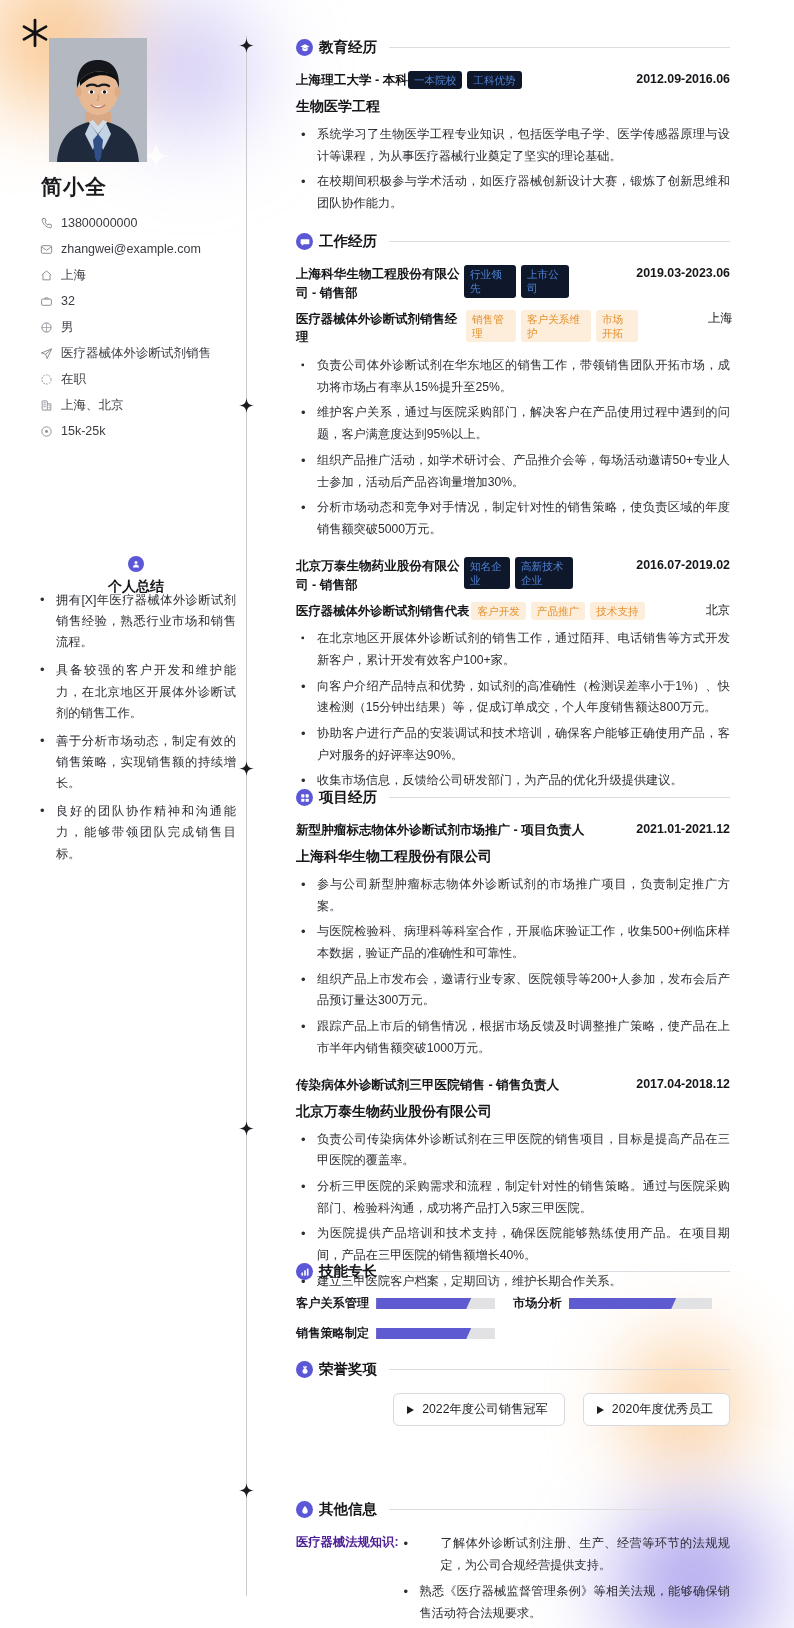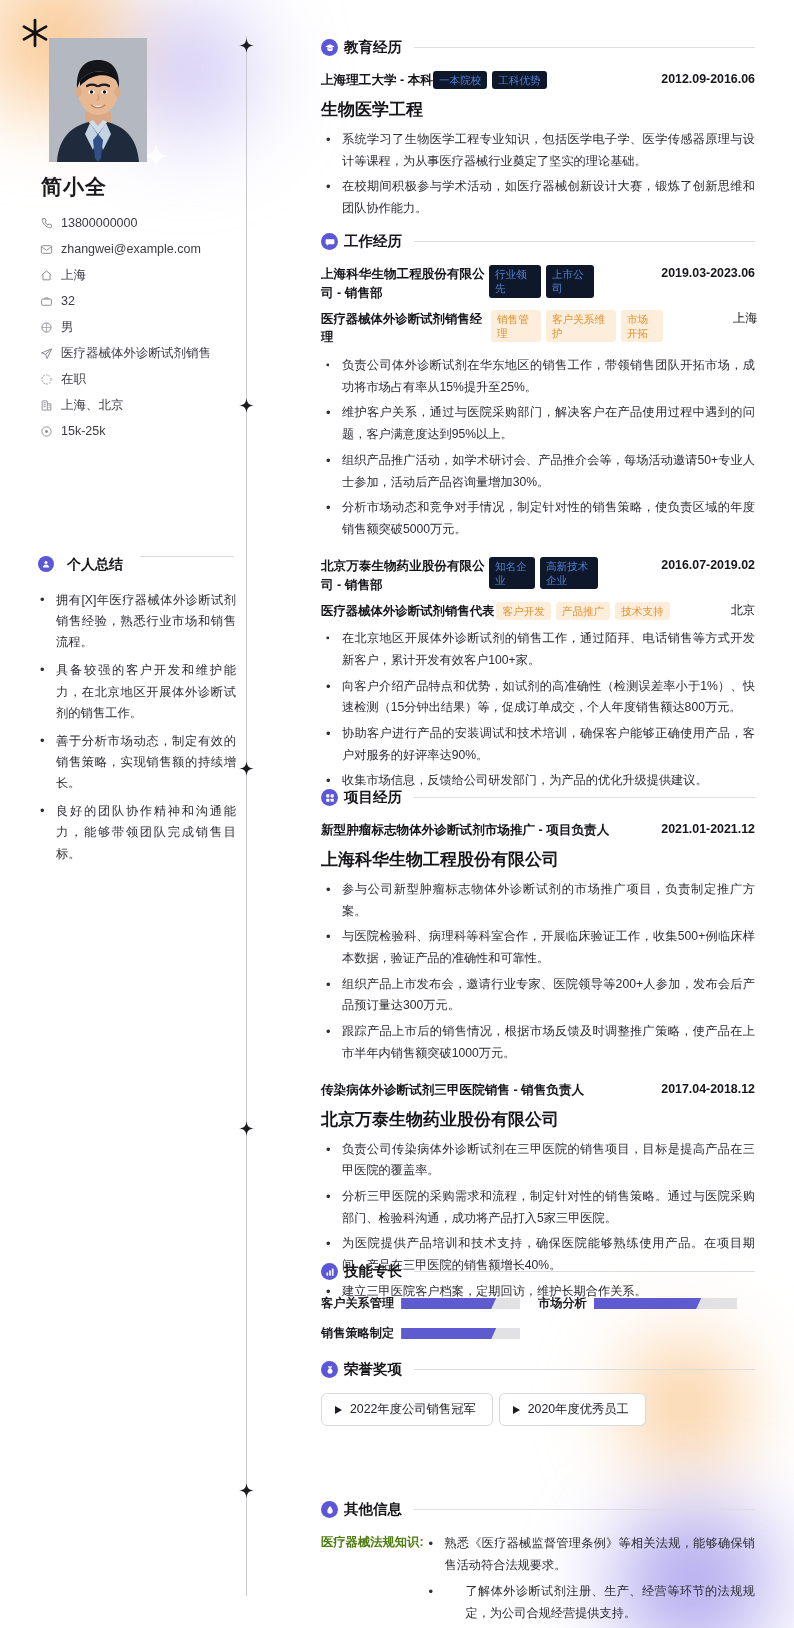--- a/index.html
+++ b/index.html
@@ -55,21 +55,21 @@
     padding: 0 18px;
   }
   .divider-line {
     position: absolute; left: 246px; top: 36px;
     width: 1px; height: 1560px;
     background: #c9c9cf;
   }
   .tl-star { position: absolute; left: 239px; width: 15px; height: 15px; }
   .right-col {
     position: absolute; left: 296px; top: 0;
-    width: 434px; height: 1628px; margin-left: 25px;
+    width: 434px; height: 1628px;
   }
 
   
   .photo-frame {
     position: absolute; left: 49px; top: 38px;
     width: 98px; height: 124px;
     overflow: hidden;
     background: #b9bdc4;
   }
   .photo-svg { width: 100%; height: 100%; display: block; }
@@ -93,22 +93,23 @@
   .contact-row .ico {
     width: 14px; height: 14px; flex: 0 0 14px;
     display: flex; align-items: center; justify-content: center;
     color: #8a8a93;
   }
   .contact-row .ico svg { width: 13px; height: 13px; display: block; }
 
   
   .lsec-head {
     position: absolute; left: 38px;
-    display: flex; gap: 13px;
+    display: flex; align-items: center; gap: 6px;
     width: 196px;
+    flex-direction: column;
   }
   .lsec-head .badge {
     width: 16px; height: 16px; border-radius: 50%;
     background: #5b57d6; flex: 0 0 16px;
     display: flex; align-items: center; justify-content: center;
   }
   .lsec-head .badge svg { width: 10px; height: 10px; display: block; fill: #fff; }
   .lsec-head .ttl { font-size: 14px; font-weight: bold; color: #17171b; white-space: nowrap; }
   .lsec-head .rule { flex: 1; height: 1px; background: #dadadf; margin-left: 4px; }
 
@@ -170,21 +171,21 @@
     display: flex; align-items: flex-start; gap: 2px;
     margin-top: 7px;
   }
   .entry-role {
     font-size: 12.4px; font-weight: bold; color: #16161a; line-height: 1.5;
   }
   .entry-loc {
     margin-left: auto; font-size: 12.2px; color: #16161a; white-space: nowrap;
   }
   .entry-org {
-    font-size: 17px; font-weight: bold; color: #16161a;
+    font-size: 14px; font-weight: bold; color: #16161a;
     margin-top: 8px;
   }
 
   .bullets { margin-top: 8px; }
   .bullet {
     position: relative; padding-left: 21px;
     font-size: 12.2px; line-height: 1.78; color: #2c2c33;
     margin-bottom: 4px; text-align: justify;
   }
   .bullet::before {
@@ -205,39 +206,39 @@
     position: relative; height: 11px; flex: 1; margin-right: 18px;
     background: #e2e2e4;
   }
   .skill-fill {
     position: absolute; left: 0; top: 0; height: 100%;
     background: #5e5bd0;
     clip-path: polygon(0 0, 100% 0, calc(100% - 5px) 100%, 0 100%);
   }
 
   
-  .awards { display: flex; gap: 6px; }
+  .awards { display: flex; gap: 18px; justify-content: flex-end; }
   .award-chip {
     display: flex; align-items: center; gap: 8px;
     border: 1px solid #d9d9de; border-radius: 6px;
     padding: 7px 16px 7px 13px;
     font-size: 12.3px; color: #1d1d23; background: #fff;
     white-space: nowrap;
   }
   .award-chip .tri {
     width: 0; height: 0;
     border-left: 7px solid #1d1d23;
     border-top: 4.5px solid transparent;
     border-bottom: 4.5px solid transparent;
   }
 
   
   .other-row { display: flex; align-items: flex-start; gap: 0; }
   .other-label {
-    font-size: 12.3px; font-weight: bold; color: #4d7c0f;
+    font-size: 12.3px; font-weight: bold; color: #4c1d95;
     white-space: nowrap; padding-top: 1px; flex: 0 0 auto;
   }
   .other-body { flex: 1; }
   .other-body .bullet { margin-bottom: 5px; }
 </style>
 </head>
 <body>
 
 <div class="page">
 
@@ -621,20 +622,20 @@
           <svg viewBox="0 0 24 24">
               <path d="M12 2.5 C12 2.5 5.5 10 5.5 14.6 A6.5 6.5 0 0 0 18.5 14.6 C18.5 10 12 2.5 12 2.5 z"></path>
             </svg>
         </span>
         <span class="ttl">其他信息</span>
         <span class="rule"></span>
       </div>
       <div class="other-row">
         <span class="other-label">医疗器械法规知识:</span>
         <span class="other-body">
+          <span class="bullet" style="display:block; padding-left:42px;">了解体外诊断试剂注册、生产、经营等环节的法规规定，为公司合规经营提供支持。</span>
           <span class="bullet" style="display:block;">熟悉《医疗器械监督管理条例》等相关法规，能够确保销售活动符合法规要求。</span>
-          <span class="bullet" style="display:block; padding-left:42px;">了解体外诊断试剂注册、生产、经营等环节的法规规定，为公司合规经营提供支持。</span>
         </span>
       </div>
     </div>
 
   </div>
 </div>
 
 </body></html>

